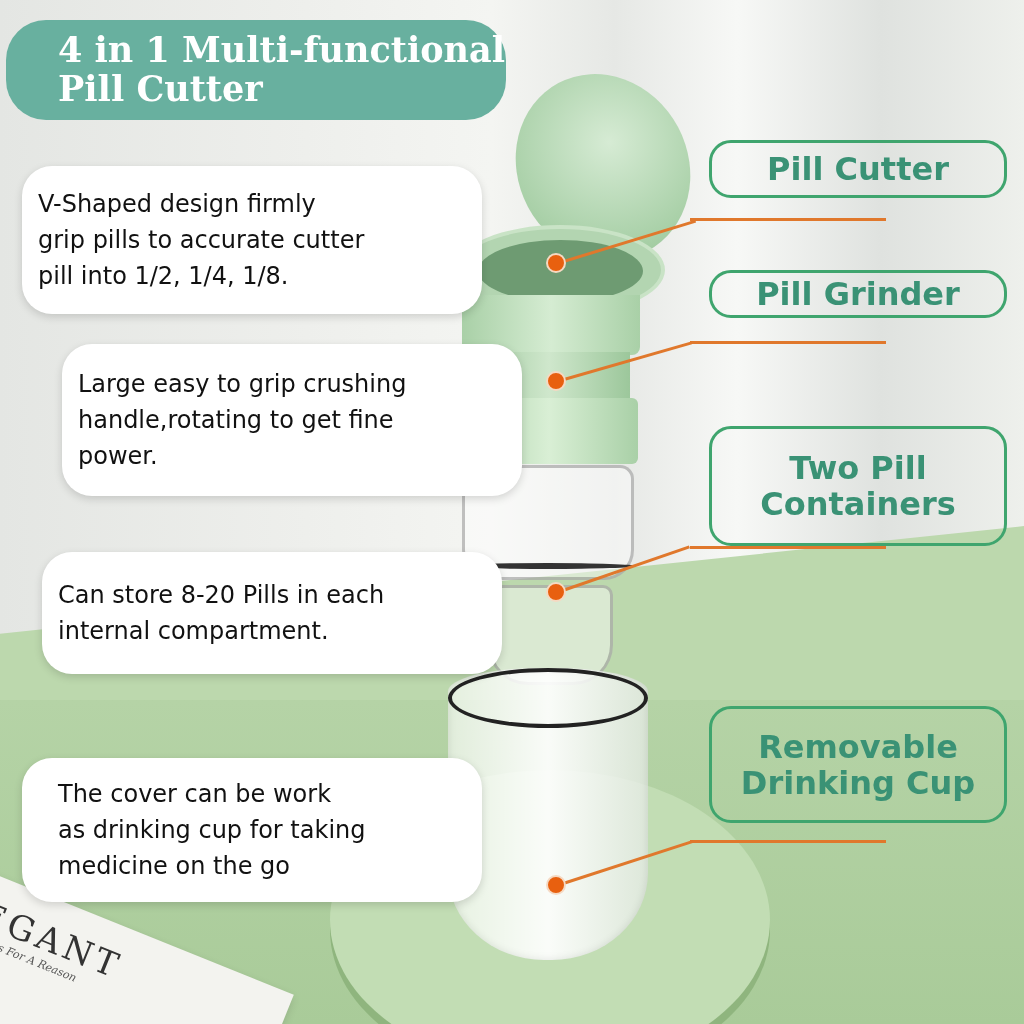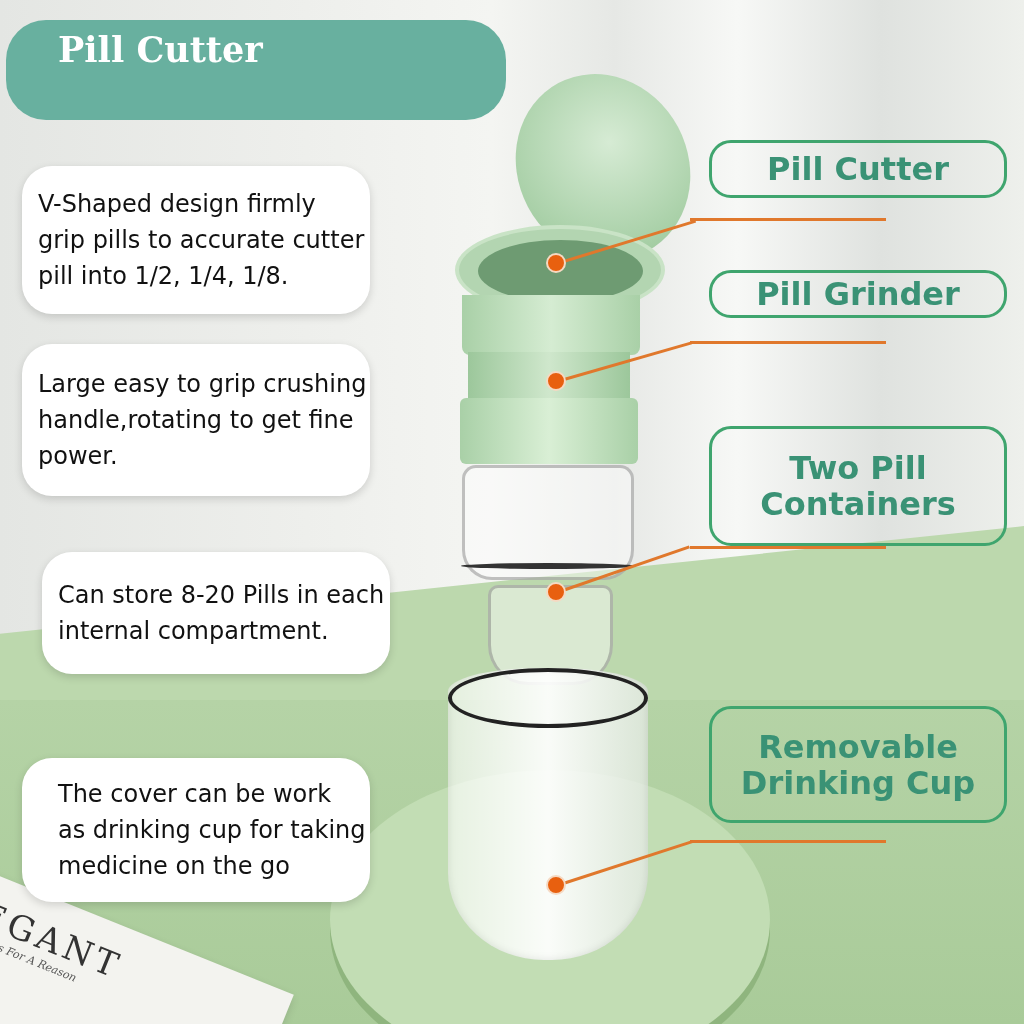--- a/index.html
+++ b/index.html
@@ -8,21 +8,21 @@
   .table{position:absolute;left:-60px;top:640px;width:1200px;height:500px;background:#bcd8ad;transform:skewY(-6deg);transform-origin:left top;}
   .table2{position:absolute;left:0;top:700px;width:1024px;height:324px;background:linear-gradient(180deg,#b5d3a6 0%,#a9cb99 100%);}
   .disc{position:absolute;left:330px;top:770px;width:440px;height:300px;border-radius:50%;background:#c2ddb4;box-shadow:0 10px 0 #8fb57e;}
   .paper{position:absolute;left:-40px;top:860px;width:360px;height:220px;background:#f3f3ef;transform:rotate(22deg);transform-origin:left top;box-shadow:0 4px 10px rgba(0,0,0,.15);}
   .paper-title{position:absolute;left:40px;top:20px;font-family:"DejaVu Serif",serif;font-size:34px;letter-spacing:4px;color:#333;}
   .paper-sub{position:absolute;left:34px;top:60px;font-family:"DejaVu Serif",serif;font-style:italic;font-size:11px;color:#555;}
 
   .title-pill{position:absolute;left:6px;top:20px;width:500px;height:100px;border-radius:40px;background:#68b09f;}
   .title-text{position:absolute;left:58px;top:30px;font-family:"DejaVu Serif","Liberation Serif",serif;font-weight:bold;font-size:35px;line-height:39px;color:#fff;}
 
-  .desc{position:absolute;left:22px;width:348px;background:#fff;border-radius:30px;box-shadow:0 3px 8px rgba(0,0,0,.15);box-sizing:border-box;padding:0 0 0 16px;display:flex;align-items:center;}
+  .desc{position:absolute;left:22px;width:460px;background:#fff;border-radius:30px;box-shadow:0 3px 8px rgba(0,0,0,.15);box-sizing:border-box;padding:0 0 0 16px;display:flex;align-items:center;}
   .desc span{font-size:24px;line-height:36px;color:#111;white-space:pre-line;}
 
   .label{position:absolute;left:709px;width:298px;border:3px solid #3fa56e;border-radius:22px;box-sizing:border-box;display:flex;align-items:center;justify-content:center;text-align:center;}
   .label span{font-family:"DejaVu Sans","Liberation Sans",sans-serif;font-weight:bold;font-size:32px;line-height:36px;color:#3a9275;white-space:pre-line;}
 
   .leader{position:absolute;height:3px;background:#e0782c;transform-origin:left center;}
   .dot{position:absolute;width:20px;height:20px;border-radius:50%;background:#e8600f;border:2px solid #f5d9c2;box-sizing:border-box;}
 
   
   .lid{position:absolute;left:518px;top:72px;width:170px;height:190px;border-radius:50%;background:radial-gradient(circle at 60% 40%,#d6ebd4,#a7cfa6 70%,#8fbf92);transform:rotate(-28deg);}
@@ -44,20 +44,21 @@
 <div class="table"></div>
 <div class="table2"></div>
 <div class="disc"></div>
 <div class="paper">
   <div class="paper-title">EGANT</div>
   <div class="paper-sub">appens For A Reason</div>
 </div>
 
 <div class="title-pill"></div>
 <div class="title-text">
+  <div>4 in 1 Multi-functional</div>
   <div>Pill Cutter</div>
 </div>
 
 <div class="lid"></div>
 <div class="top-rim"></div>
 <div class="top-inner"></div>
 <div class="body1"></div>
 <div class="body2"></div>
 <div class="body3"></div>
 <div class="cont1">
@@ -65,21 +66,21 @@
   </div>
 <div class="cont2"></div>
 <div class="cup"></div>
 <div class="cup-rim"></div>
 
 <div class="desc" style="top:166px;height:148px;">
   <span>V-Shaped design firmly
 grip pills to accurate cutter
 pill into 1/2, 1/4, 1/8.</span>
 </div>
-<div class="desc" style="top:344px;height:152px;">
+<div class="desc" style="top:344px;height:152px;margin-left:40px;">
   <span>Large easy to grip crushing
 handle,rotating to get fine
 power.</span>
 </div>
 <div class="desc" style="top:552px;height:122px;margin-left:20px;">
   <span>Can store 8-20 Pills in each
 internal compartment.</span>
 </div>
 <div class="desc" style="top:758px;height:144px;padding-left:36px;">
   <span>The cover can be work

